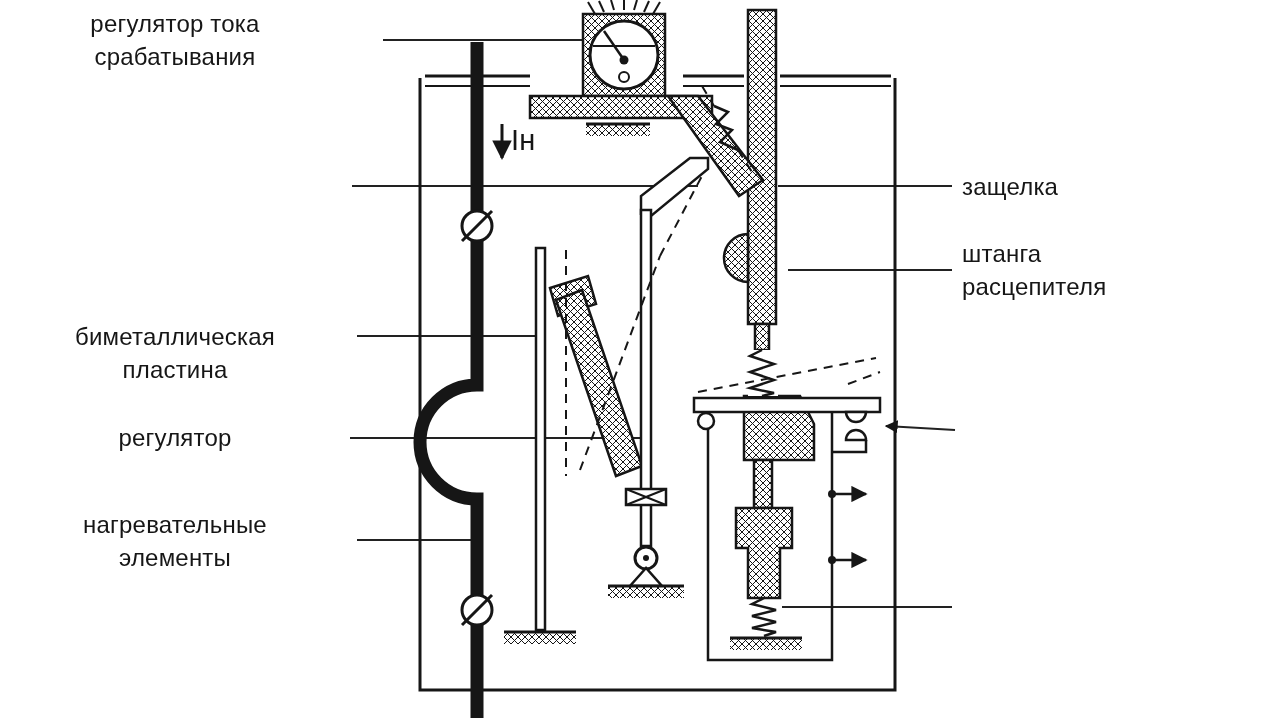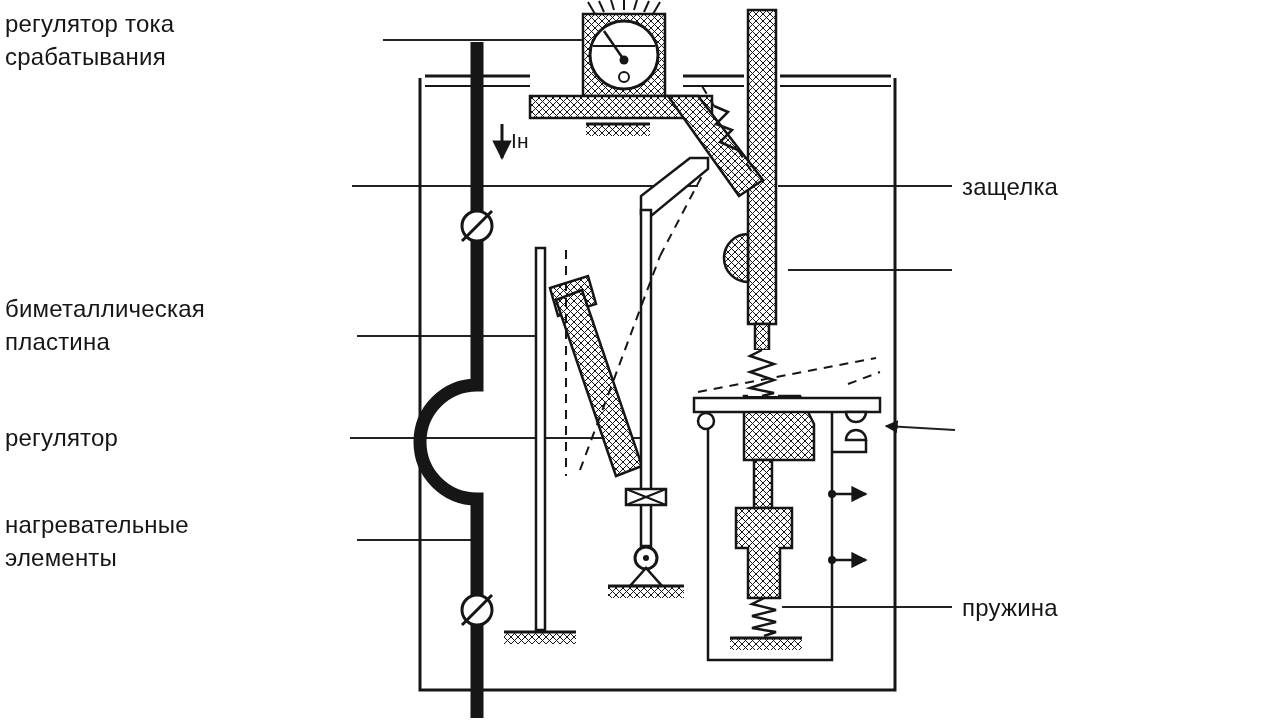--- a/index.html
+++ b/index.html
@@ -6,23 +6,23 @@
   html,body{margin:0;padding:0;background:#fff;}
   .stage{
     position:relative;width:1280px;height:720px;background:#fff;overflow:hidden;
     font-family:"Liberation Sans",sans-serif;
   }
   .stage svg{position:absolute;left:0;top:0;}
   .lbl{
     position:absolute;font-size:24px;line-height:33px;color:var(--ink,#161616);
     white-space:pre-line;letter-spacing:0.2px;
   }
-  .lbl-left{width:340px;text-align:left;}
+  .lbl-left{width:340px;text-align:center;}
   .lbl-right{width:300px;text-align:left;}
-  .lbl-in{font-size:21px;}
+  .lbl-in{font-size:29px;}
 </style>
 </head>
 <body>
 
 <div class="stage">
 
   <svg viewBox="0 0 1280 720" width="1280" height="720">
     <defs>
       <pattern id="xh" width="7" height="7" patternUnits="userSpaceOnUse">
         <rect width="7" height="7" fill="#fff"></rect>
@@ -153,23 +153,24 @@
       <line x1="698" y1="392" x2="876" y2="358"></line>
       <line x1="848" y1="384" x2="880" y2="372"></line>
       <line x1="702" y1="86" x2="714" y2="106"></line>
       <line x1="738" y1="150" x2="752" y2="172"></line>
     </g>
     <polyline points="714,106 728,112 716,124 732,130 720,142 738,150" fill="none" stroke="#161616" stroke-width="2.5"></polyline>
   </svg>
 
   <div class="lbl lbl-left" style="right:935px;top:7px">регулятор тока
 срабатывания</div>
-  <div class="lbl lbl-left" style="right:935px;top:292px">биметаллическая
+  <div class="lbl lbl-left" style="right:935px;top:320px">биметаллическая
 пластина</div>
   <div class="lbl lbl-left" style="right:935px;top:421px">регулятор</div>
   <div class="lbl lbl-left" style="right:935px;top:508px">нагревательные
 элементы</div>
 
   <div class="lbl lbl-right" style="left:962px;top:170px">защелка</div>
-  <div class="lbl lbl-right" style="left:962px;top:591px">пружина</div>
+  <div class="lbl lbl-right" style="left:962px;top:237px">штанга
+расцепителя</div>
 
   <div class="lbl lbl-in" style="left:511px;top:124px">Iн</div>
 </div>
 
 </body></html>

